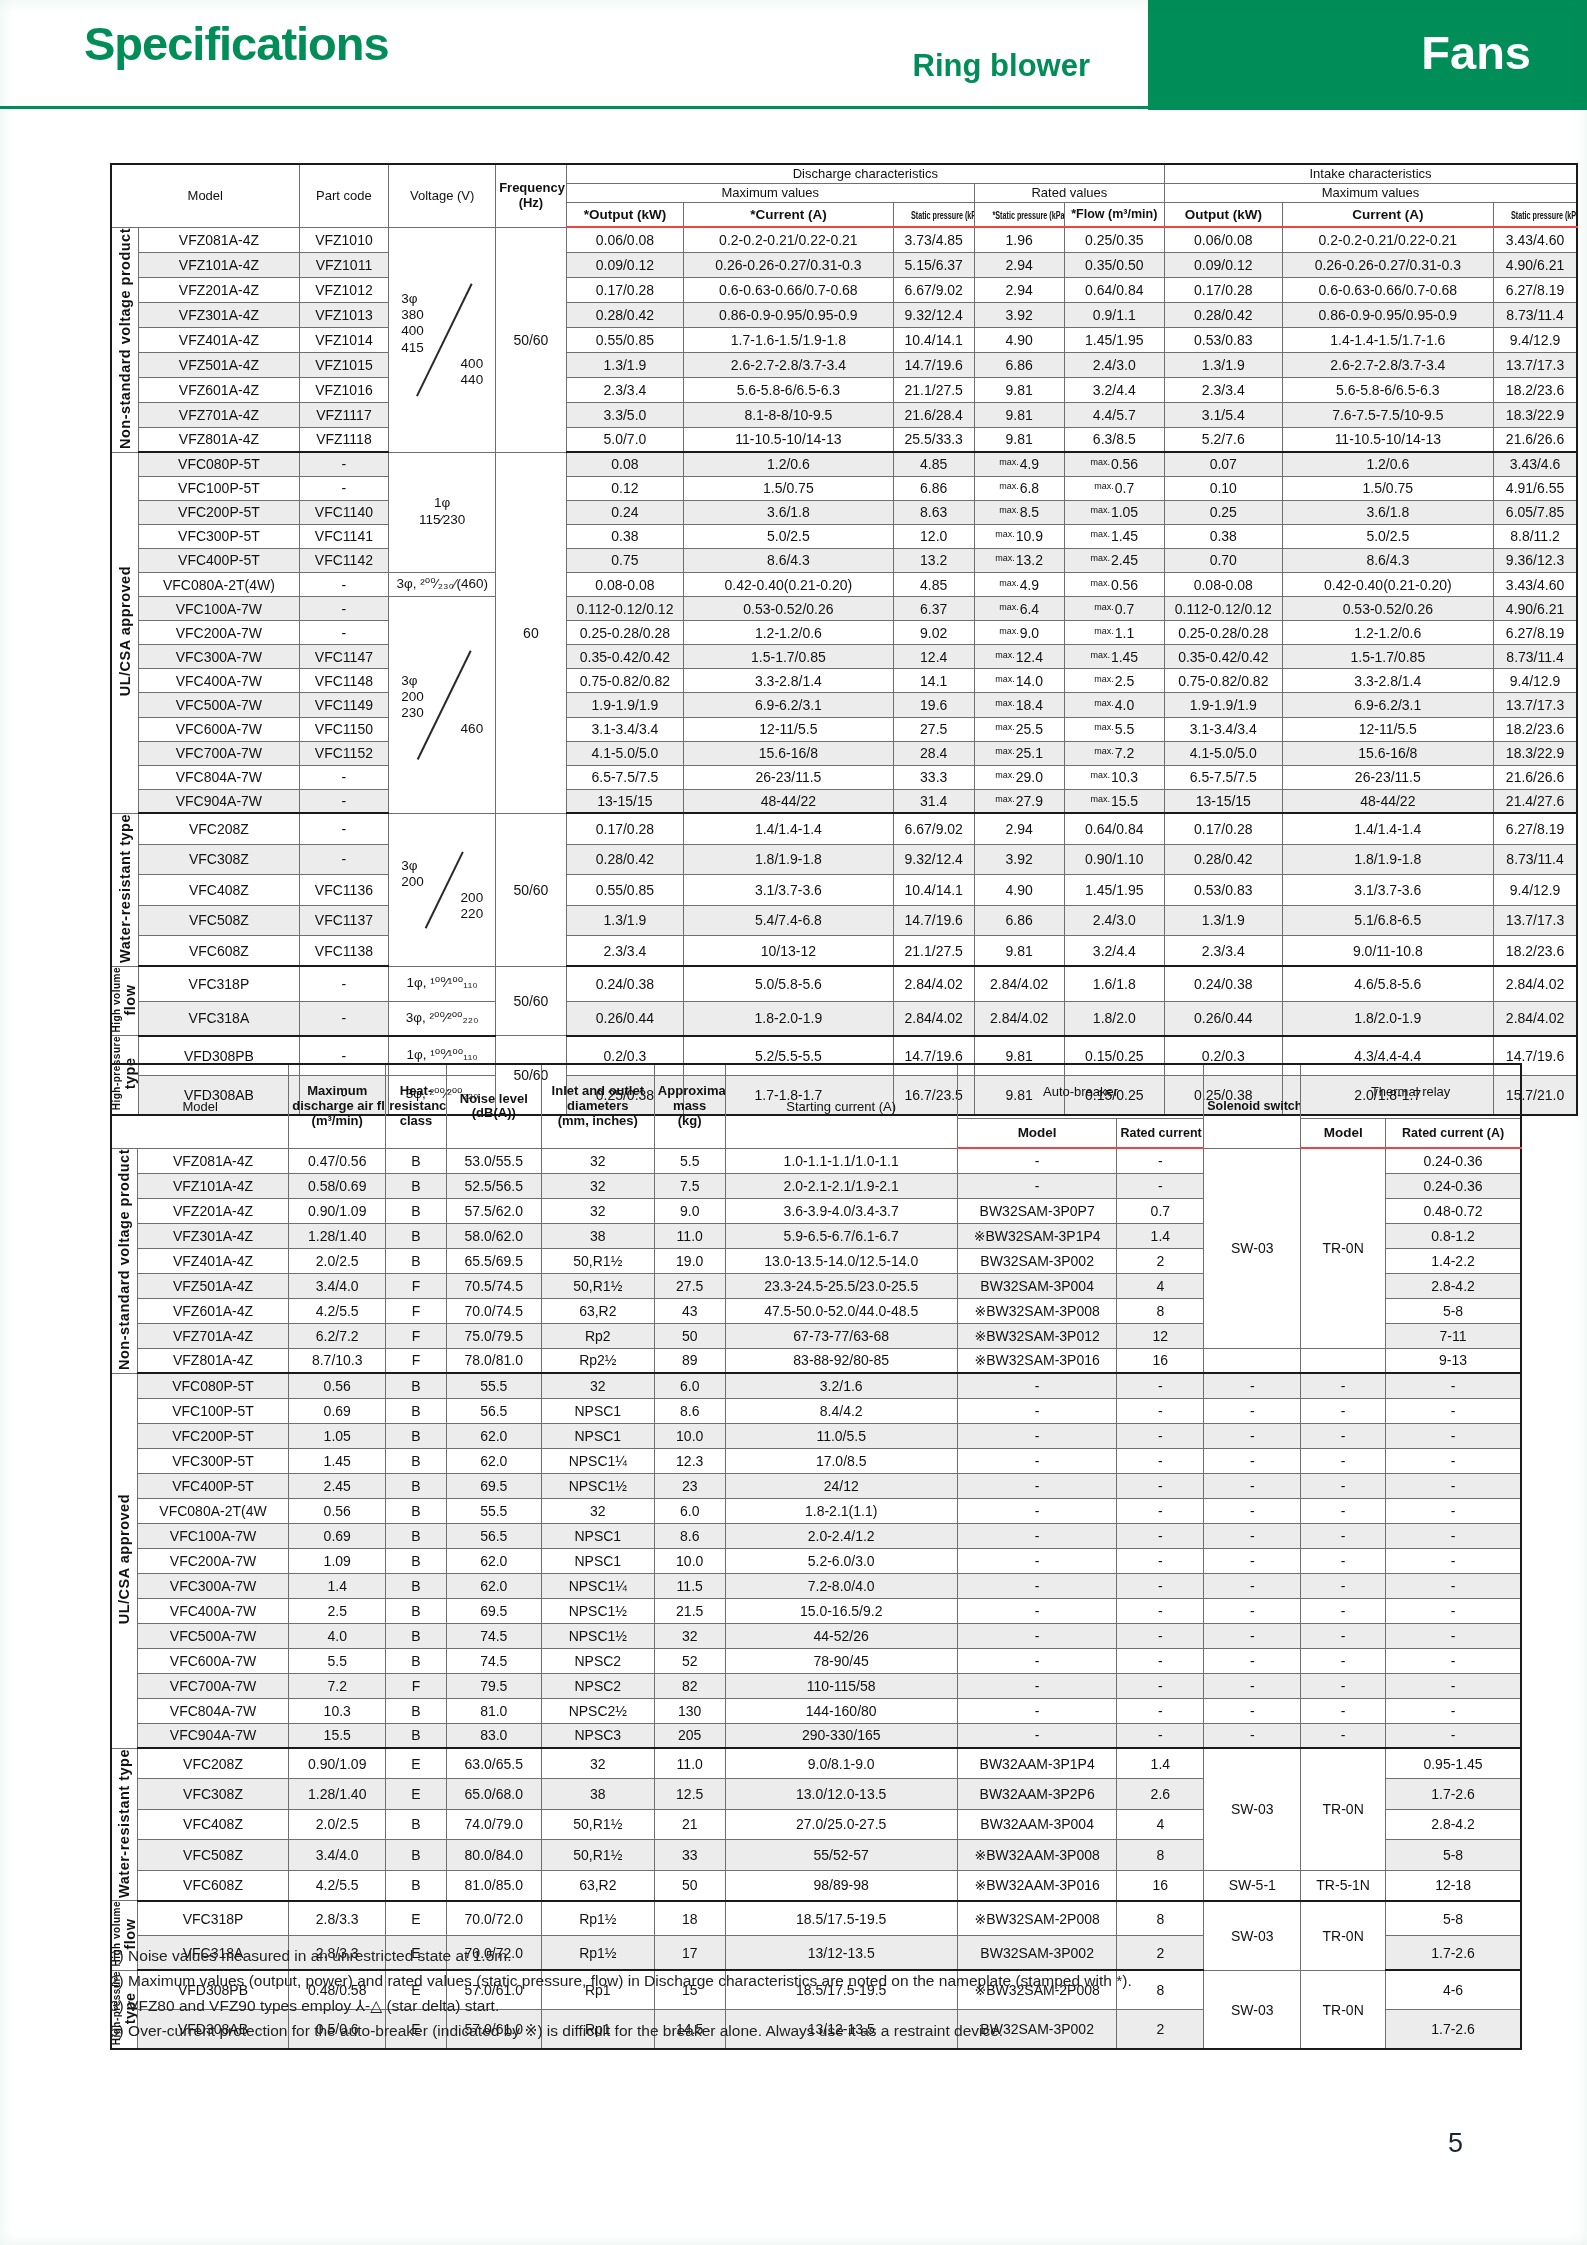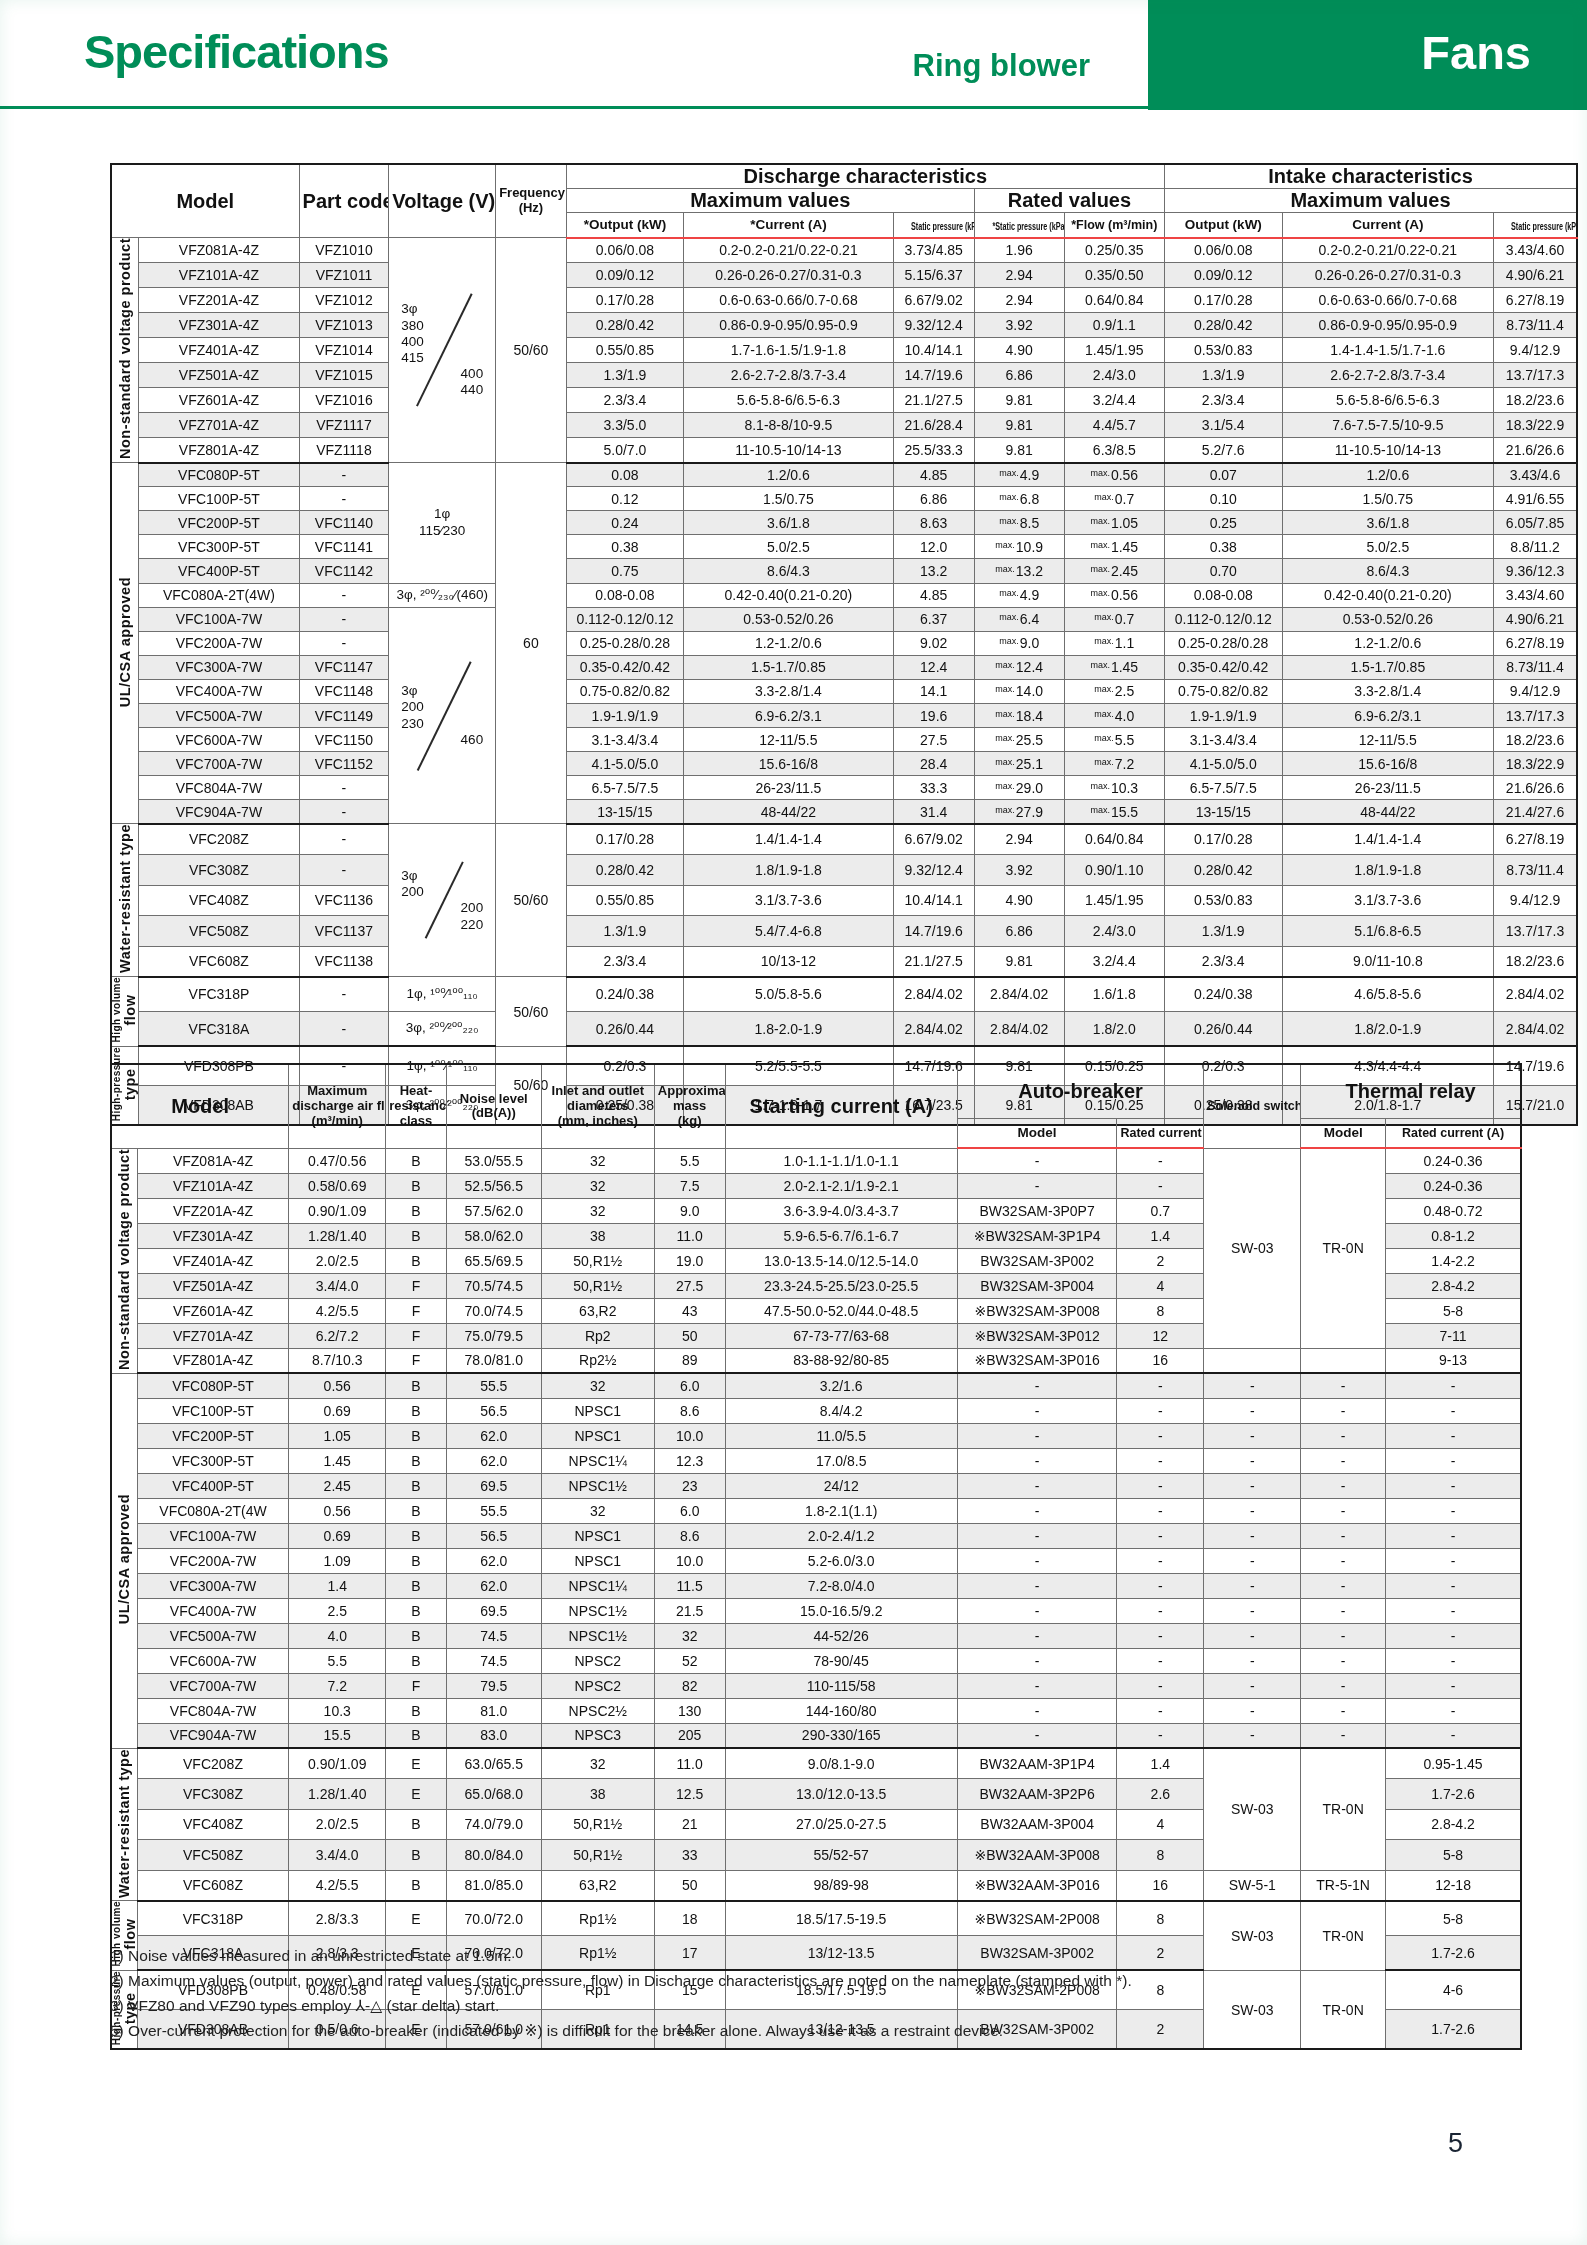--- a/index.html
+++ b/index.html
@@ -5,42 +5,42 @@
   :root{ --g:#008d58; }
   html,body{margin:0;padding:0;}
   body{
     width:1587px;height:2245px;position:relative;background:#ffffff;
     font-family:"Liberation Sans","DejaVu Sans",sans-serif;color:#111;
     overflow:hidden;
   }
   body::after{content:"";position:absolute;inset:0;box-shadow:inset 0 0 16px rgba(0,141,88,.10);pointer-events:none;}
 
   
-  .title{position:absolute;left:84px;top:24px;font-size:47px;font-weight:bold;color:var(--g);letter-spacing:-1px;}
+  .title{position:absolute;left:84px;top:16px;font-size:47px;font-weight:bold;color:var(--g);letter-spacing:-1px;}
   .subtitle{position:absolute;left:700px;top:48px;width:390px;text-align:right;font-size:31px;font-weight:bold;color:var(--g);}
   .fans{position:absolute;top:0;left:1148px;right:0;height:110px;background:var(--g);color:#fff;
         font-size:47px;font-weight:bold;text-align:right;line-height:106px;padding-right:56px;box-sizing:border-box;}
   .rule{position:absolute;top:106px;left:0;width:1148px;height:3px;background:var(--g);}
 
   
   #t1{position:absolute;left:110px;top:163px;width:1468px;}
   #t2{position:absolute;left:110px;top:1063px;width:1412px;}
   table{border-collapse:collapse;table-layout:fixed;width:100%;border:2px solid #1a1a1a;}
   th,td{border:1px solid #6f6f6f;padding:0 3px;text-align:center;vertical-align:middle;
         white-space:nowrap;overflow:hidden;box-sizing:border-box;background-clip:padding-box;}
   thead tr:last-child th{border-bottom:2px solid #ef4444;}
   #t1 thead tr:nth-child(1){height:19px;} #t1 thead tr:nth-child(2){height:19px;} #t1 thead tr:nth-child(3){height:25px;}
   #t2 thead tr:nth-child(1){height:54px;} #t2 thead tr:nth-child(2){height:30px;}
   #t1 tbody tr{height:24.1px;} #t2 tbody tr{height:25px;}
   tbody td{font-size:14px;}
   tr.odd td{background:#ececec;}
   tr.gend td{border-bottom:2px solid #1a1a1a;}
   td.wcell{background:#ffffff !important;}
 
-  .hm{font-size:20px;font-weight:bold;}
+  .hm{font-size:13px;font-weight:normal;}
   .hfrq{font-size:13px;line-height:1.15;}
   .hs{font-size:13.5px;font-weight:bold;}
   .hs2{font-size:12.5px;font-weight:bold;}
   .hml{font-size:13px;font-weight:bold;line-height:1.12;}
   .ht span{display:inline-block;font-size:10px;font-weight:bold;transform:scaleX(.72);transform-origin:center;}
 
   .mx{font-size:9px;vertical-align:4px;margin-right:1px;}
 
   td.vcell{position:relative;background:#fff;}
   .vlines div{line-height:1.25;font-size:13.5px;}

